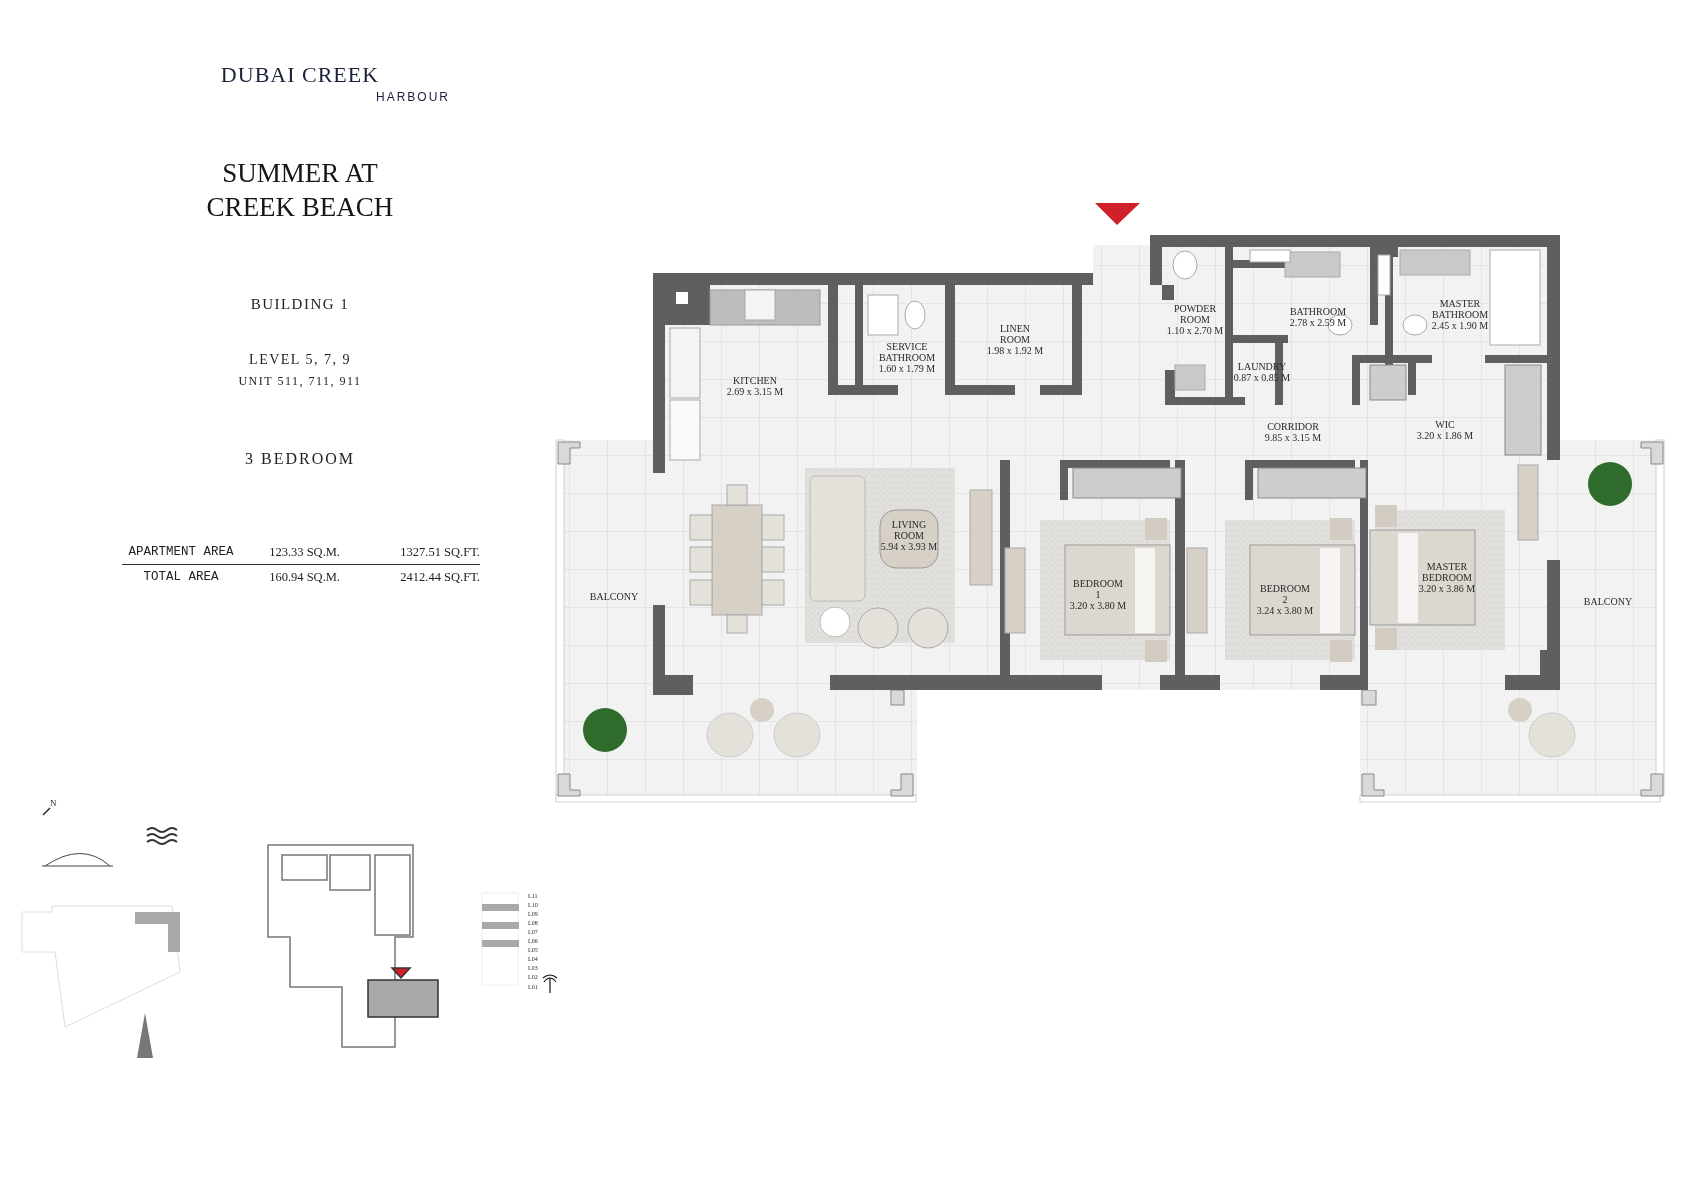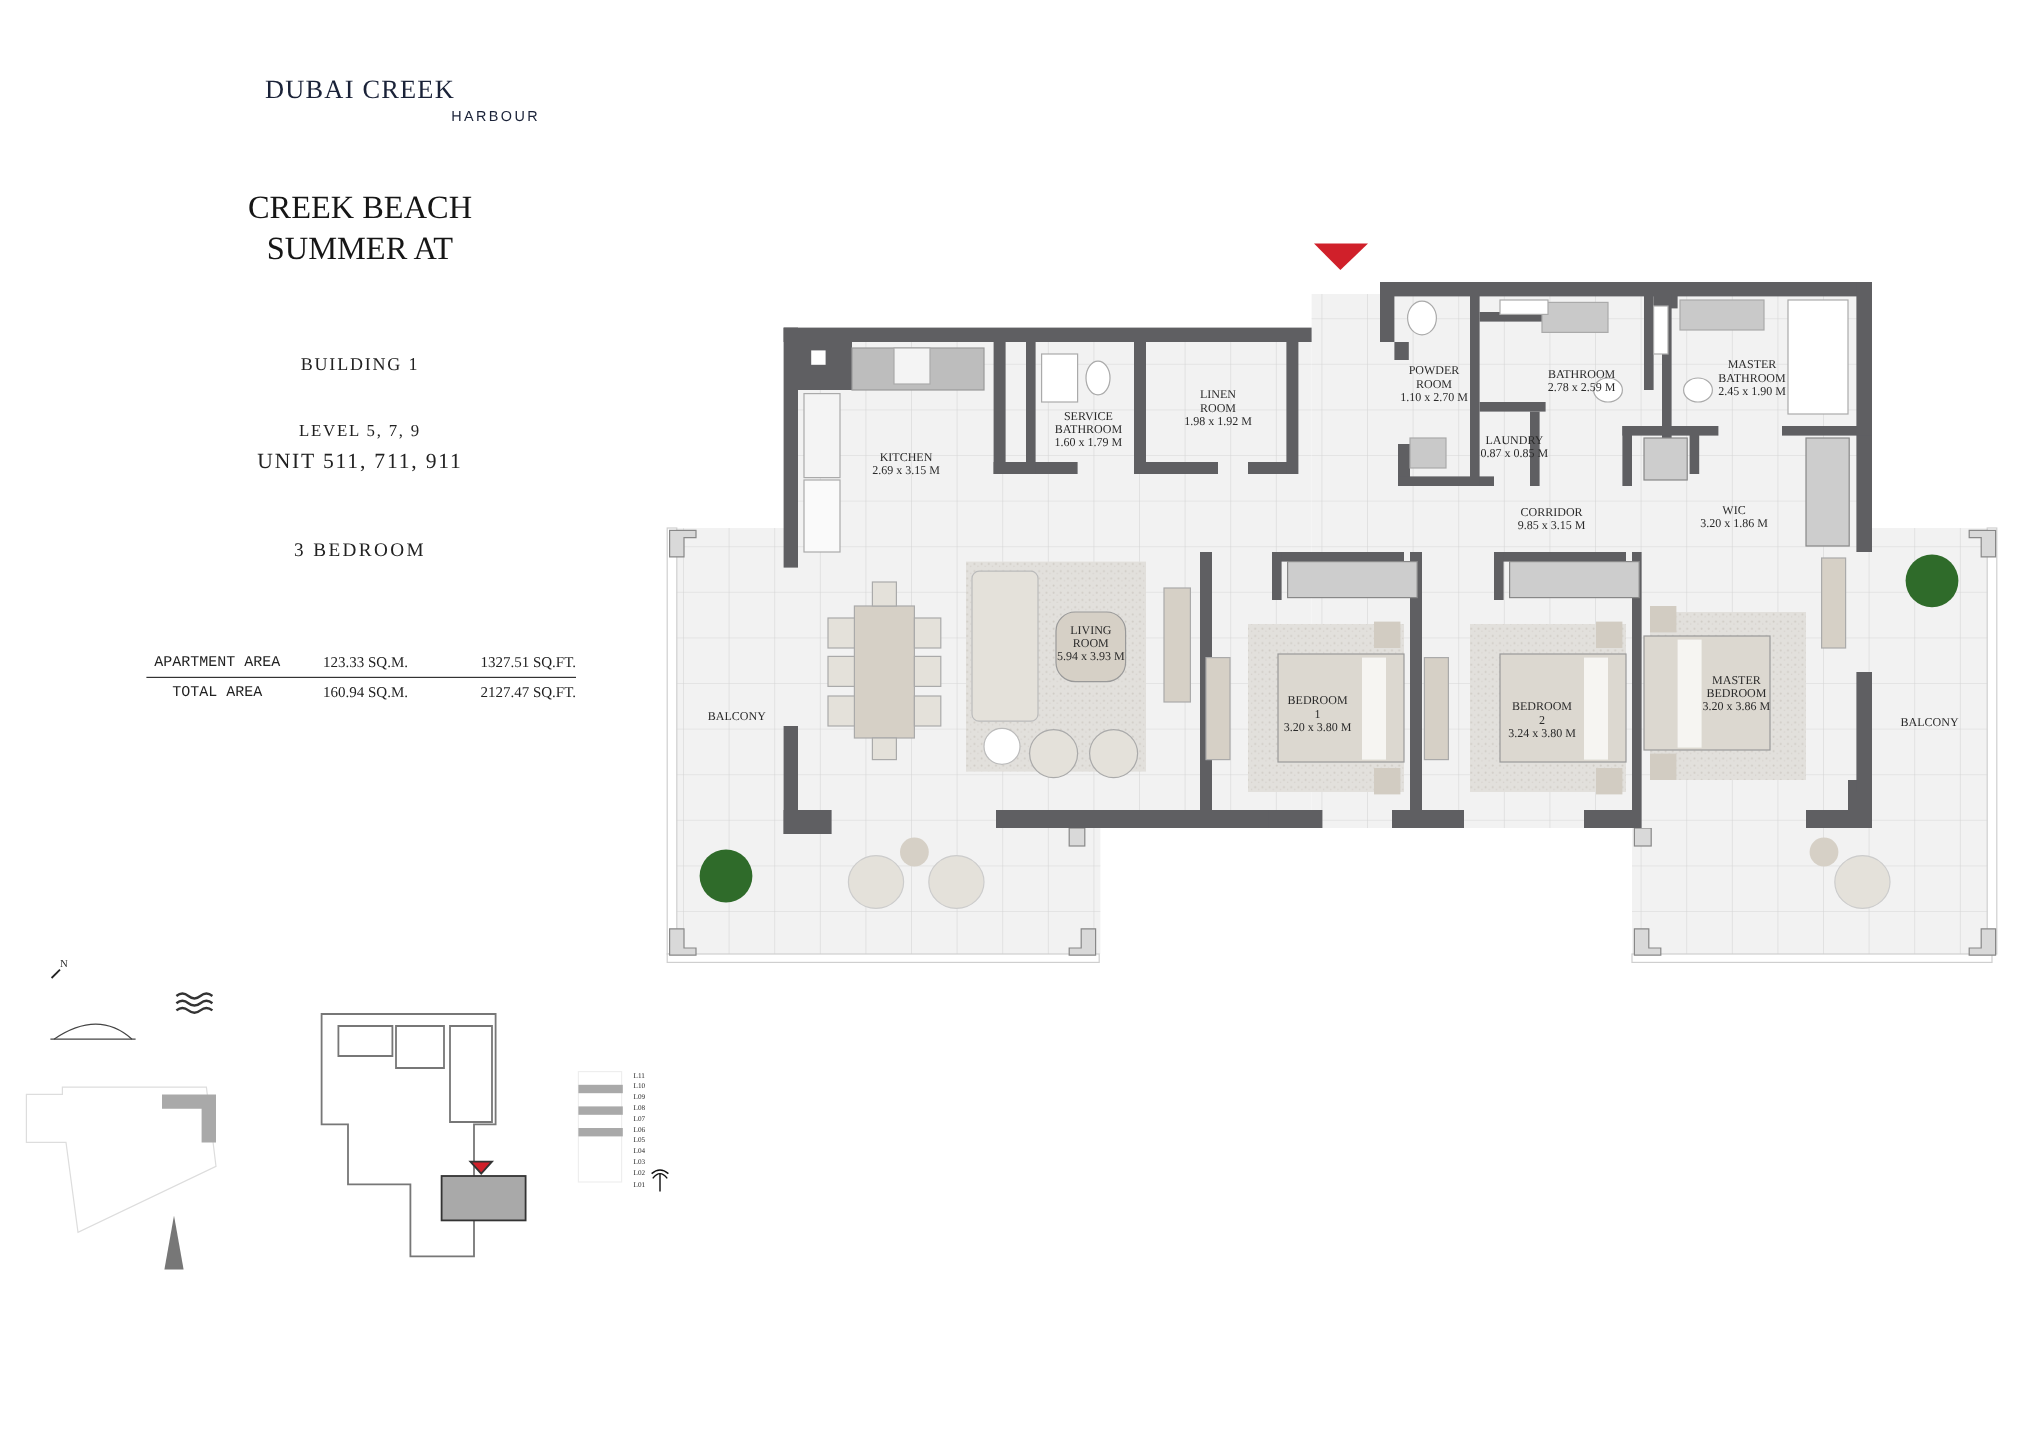--- a/index.html
+++ b/index.html
@@ -17,39 +17,39 @@
   table.area td.m{text-align:right;width:100px;}
   table.area td.r{text-align:right;}
   svg text{font-family:"Liberation Serif",serif;fill:#2a2a2a;}
 </style>
 </head>
 <body>
 
 <div class="abs brand1">DUBAI CREEK</div>
 <div class="abs brand2">HARBOUR</div>
 <div class="abs proj">
+  <div>SUMMER AT</div>
   <div>CREEK BEACH</div>
-  <div>SUMMER AT</div>
 </div>
 <div class="abs info" style="top:296px">BUILDING 1</div>
 <div class="abs info" style="top:352px;font-size:14px">LEVEL 5, 7, 9</div>
-<div class="abs info" style="top:374px;font-size:18px">UNIT 511, 711, 911</div>
+<div class="abs info" style="top:374px;font-size:12px">UNIT 511, 711, 911</div>
 <div class="abs beds">3 BEDROOM</div>
 
 <table class="area">
   <tbody>
       <tr>
     <td class="l">APARTMENT AREA</td>
     <td class="m">123.33 SQ.M.</td>
     <td class="r">1327.51 SQ.FT.</td>
   </tr>
   <tr>
     <td class="l">TOTAL AREA</td>
     <td class="m">160.94 SQ.M.</td>
-    <td class="r">2127.47 SQ.FT.</td>
+    <td class="r">2412.44 SQ.FT.</td>
   </tr>
 </tbody>
   </table>
 
 <svg class="abs" style="left:0;top:0" width="1694" height="1197">
   <defs>
     <pattern id="tiles" width="38" height="38" patternUnits="userSpaceOnUse">
       <rect width="38" height="38" fill="#f2f2f2"></rect>
       <path d="M38 0V38M0 38H38" stroke="#d6d6d6" stroke-width="1"></path>
     </pattern>

